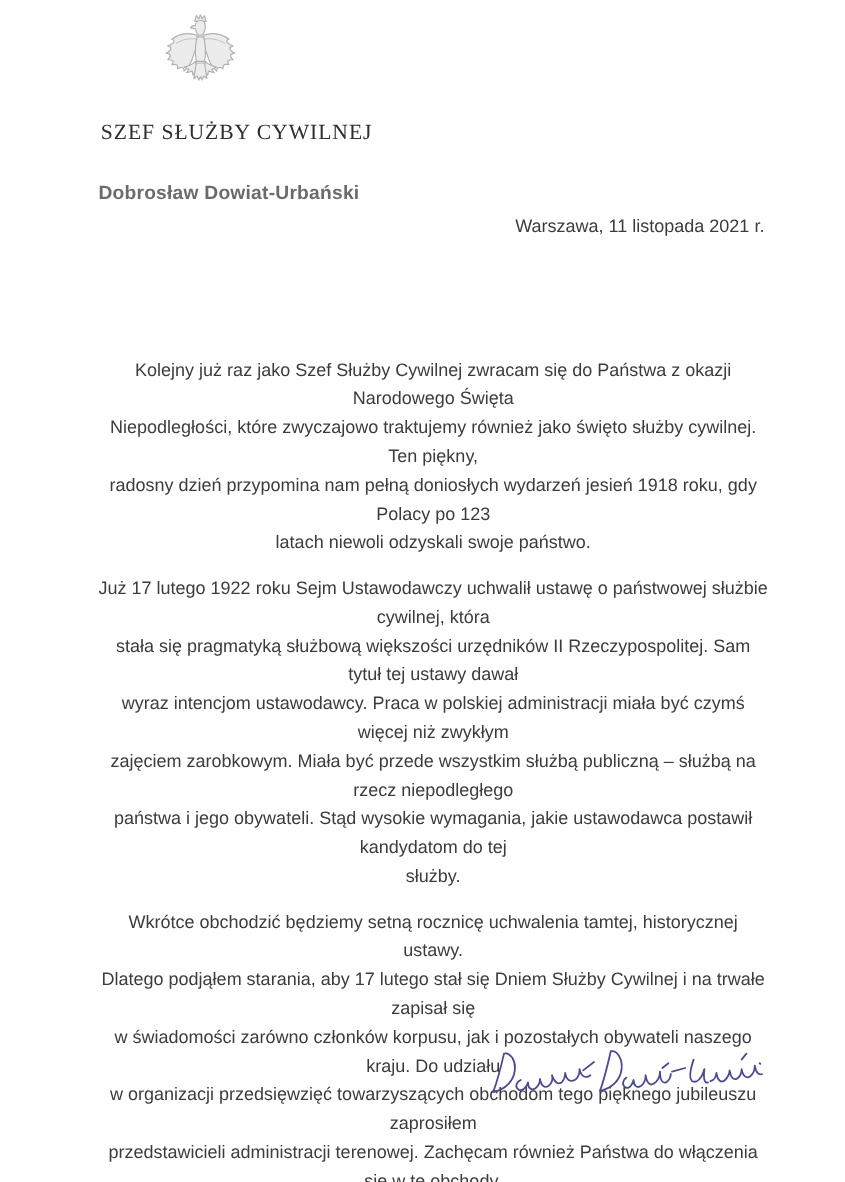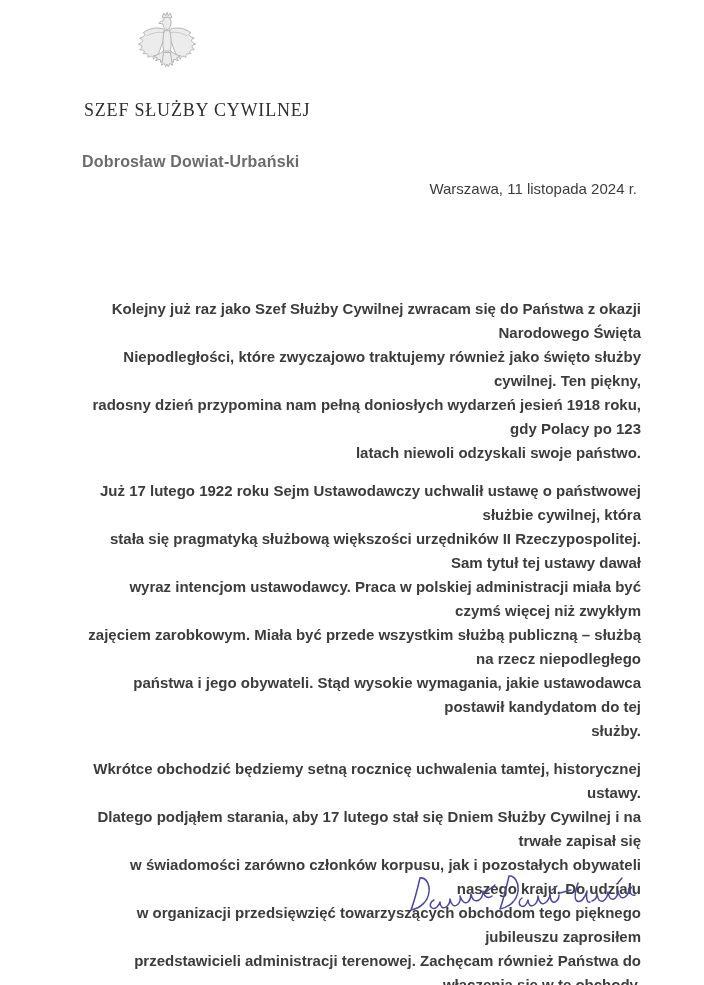--- a/index.html
+++ b/index.html
@@ -42,22 +42,21 @@
     position: absolute; left: 81px; top: 247px;
     font-size: 15px; color: #3c3c3c;
   }
   .body-text {
     position: absolute; left: 81px; top: 297px; width: 560px;
     font-size: 15px; line-height: 24px; color: #3c3c3c;
   }
   .body-text p {
     margin: 0 0 14px 0;
     white-space: pre-line;
-    text-align: right;
-    font-weight: bold;
+    text-align: center;
   }
   .signature {
     position: absolute; left: 406px; top: 866px;
     width: 236px; height: 58px;
   }
   .signature svg { display: block; width: 100%; height: 100%; }
 </style>
 </head>
 <body>
 
@@ -85,21 +84,21 @@
 
         <path d="M46 32 C38 30 28 32 20 37 M54 32 C62 30 72 32 80 37" fill="none" stroke-width="0.9"></path>
       </g>
     </svg>
   </div>
 
   <div class="office-title">SZEF SŁUŻBY CYWILNEJ</div>
 
   <div class="official-name">Dobrosław Dowiat-Urbański</div>
 
-  <div class="dateline">Warszawa, 11 listopada 2024 r.</div>
+  <div class="dateline">Warszawa, 11 listopada 2021 r.</div>
 
 
   <div class="body-text">
     <p>Kolejny już raz jako Szef Służby Cywilnej zwracam się do Państwa z okazji Narodowego Święta
 Niepodległości, które zwyczajowo traktujemy również jako święto służby cywilnej. Ten piękny,
 radosny dzień przypomina nam pełną doniosłych wydarzeń jesień 1918 roku, gdy Polacy po 123
 latach niewoli odzyskali swoje państwo.</p>
     <p>Już 17 lutego 1922 roku Sejm Ustawodawczy uchwalił ustawę o państwowej służbie cywilnej, która
 stała się pragmatyką służbową większości urzędników II Rzeczypospolitej. Sam tytuł tej ustawy dawał
 wyraz intencjom ustawodawcy. Praca w polskiej administracji miała być czymś więcej niż zwykłym

